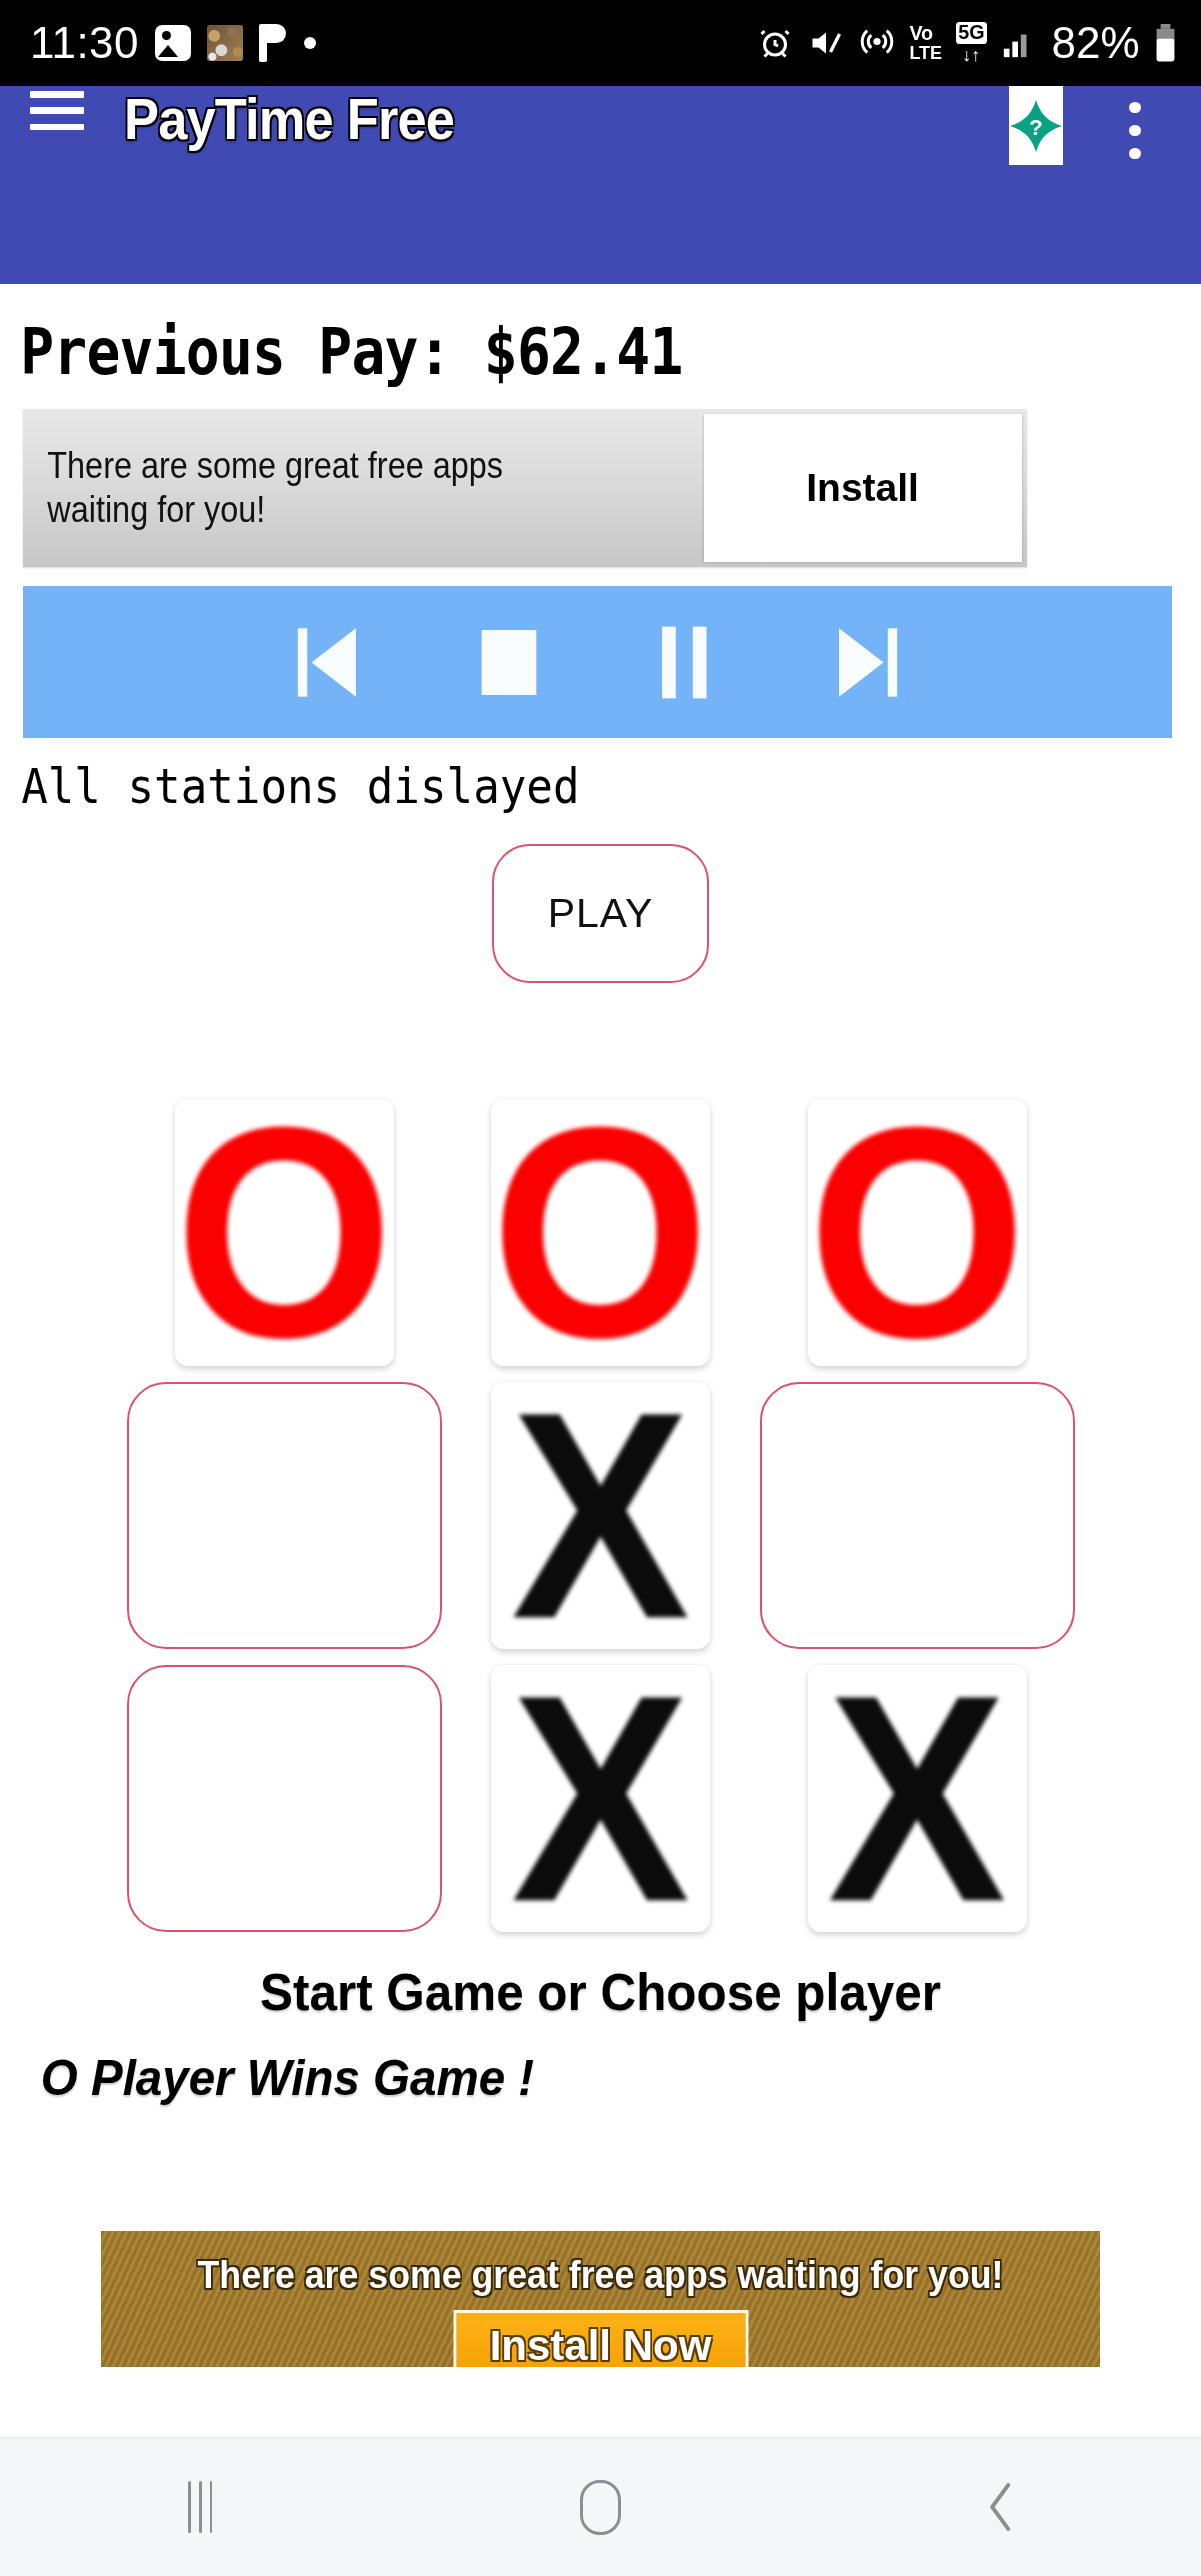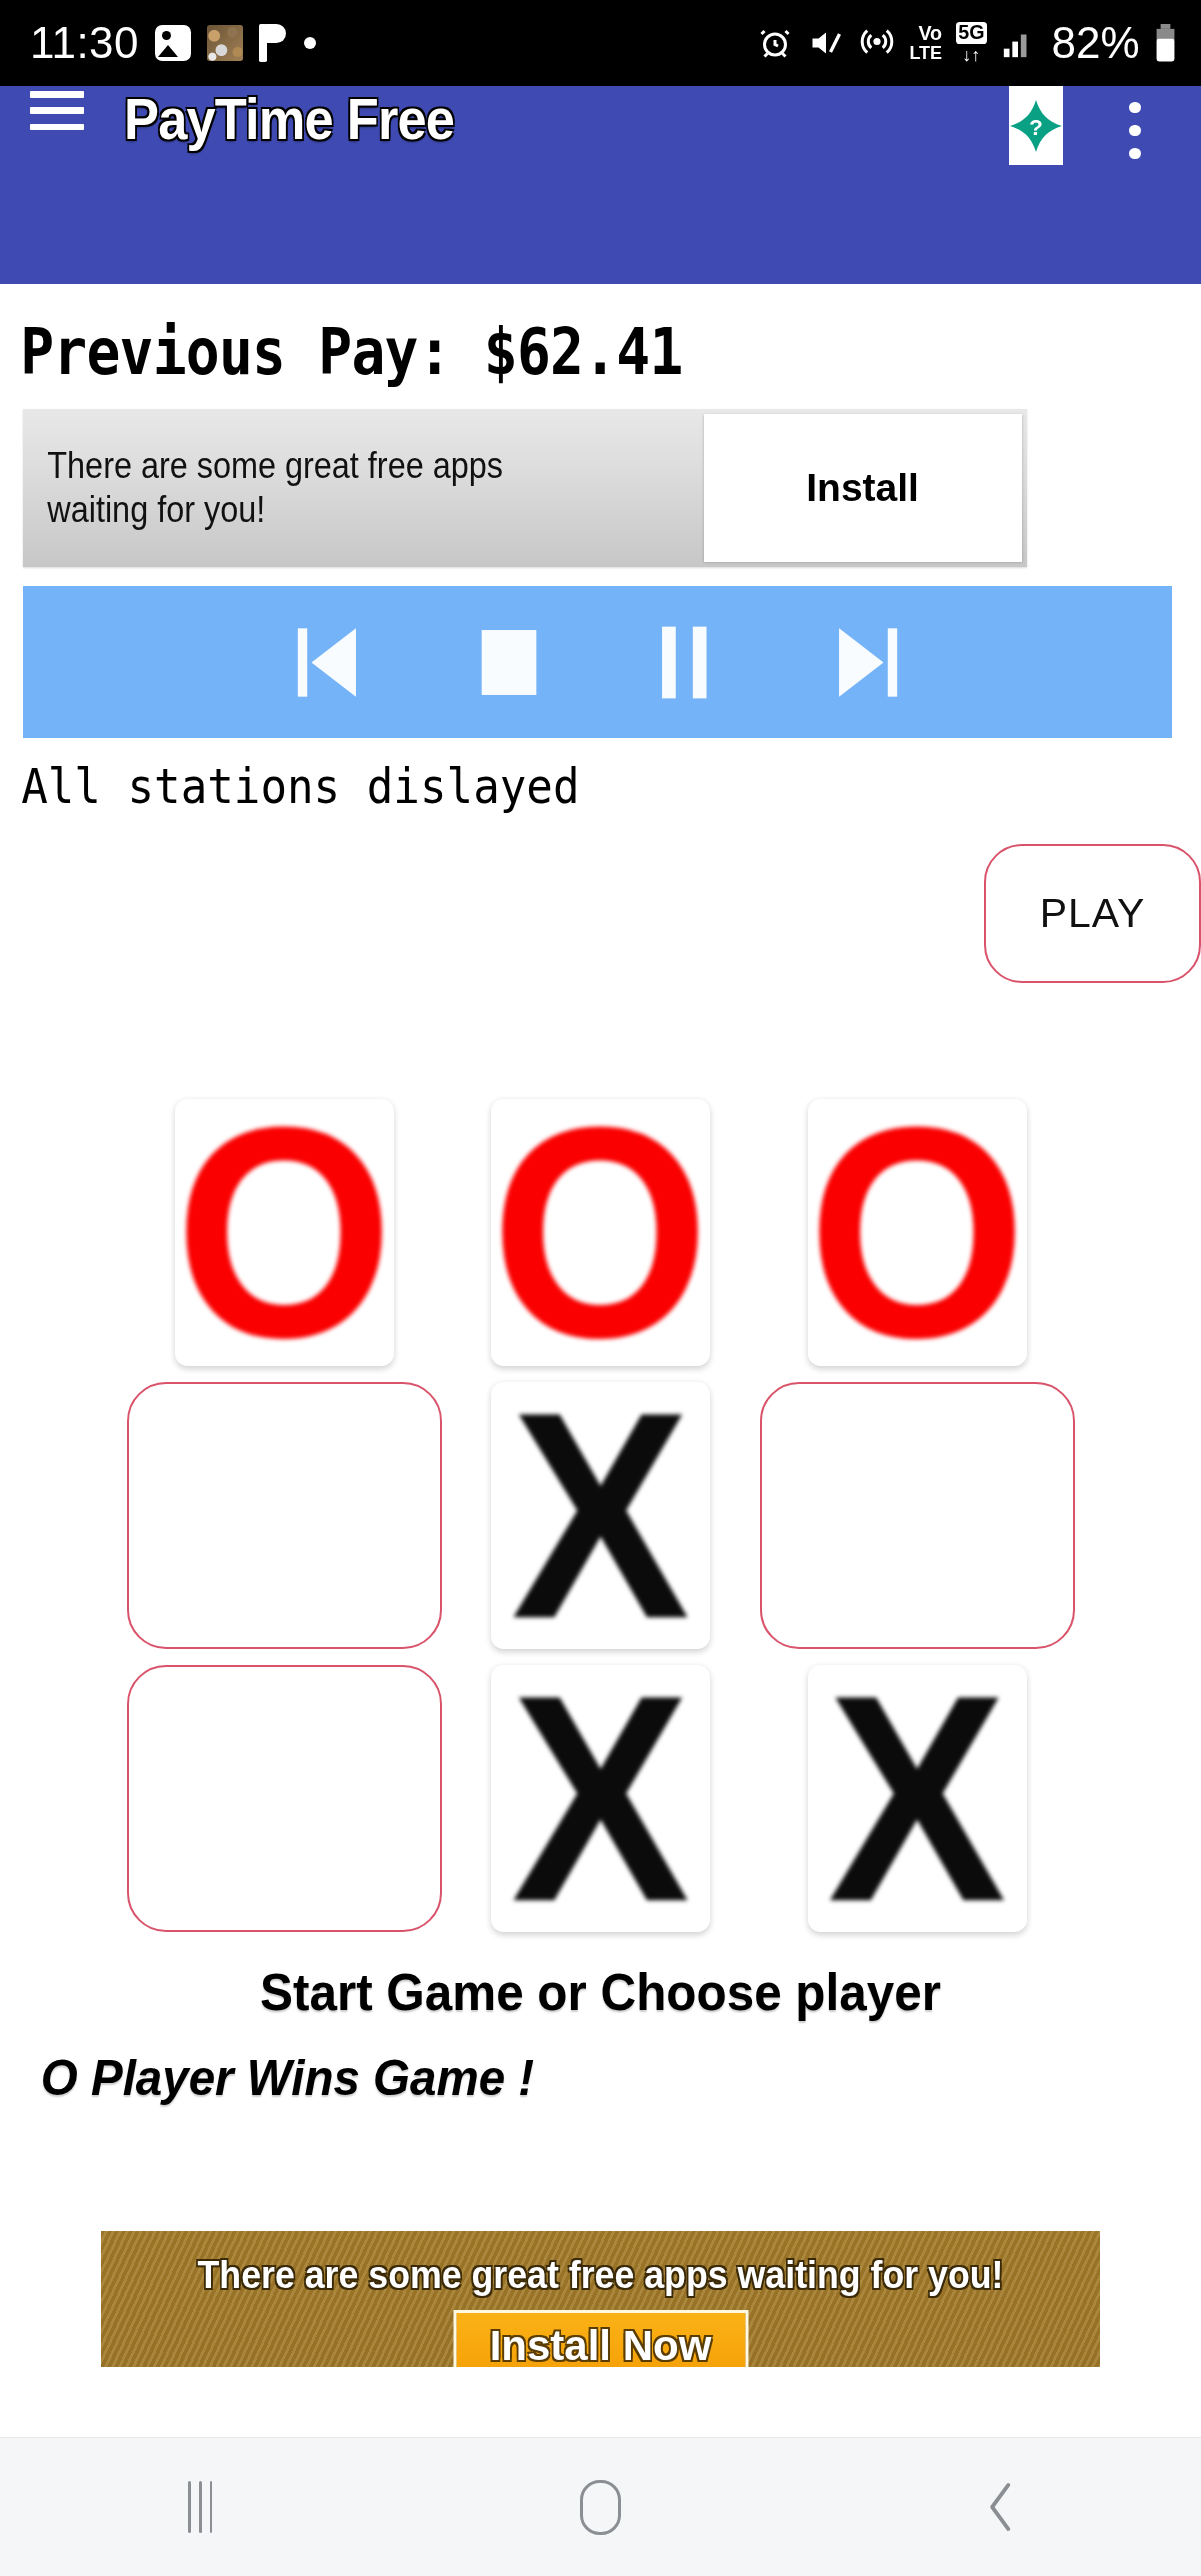--- a/index.html
+++ b/index.html
@@ -126,21 +126,21 @@
   }
   .mc{ cursor:pointer; display:flex;align-items:center;justify-content:center; width:107px; height:98px;}
 
   .stations{
     font-family:"DejaVu Sans Mono","Liberation Mono",monospace;
     font-size:48px; color:#000; padding:19.7px 0 0 23px;
     transform:scaleX(0.92); transform-origin:left center;
     white-space:nowrap;
   }
 
-  .play-wrap{ display:flex; justify-content:flex-end; padding-top:30px; }
+  .play-wrap{ display:flex; justify-content:center; padding-top:30px; }
   .play-btn{
     width:217px;height:139px;border:2.7px solid #d9546b;border-radius:38px;
     background:#fff; display:flex;align-items:center;justify-content:center;
     font-size:41px; color:#111; letter-spacing:0.9px; cursor:pointer;
   }
 
   
   .board{
     width:948px; margin:116px auto 0 auto;
     display:grid; grid-template-columns:repeat(3,1fr);
@@ -259,21 +259,21 @@
       <path d="M3 9v6h4l5 4V5L7 9H3z"></path>
         <path d="M21 6L15 18" stroke="#fff" stroke-width="2.2"></path>
     </svg>
     <svg class="sb-ico" width="38" height="36" viewBox="0 0 24 24" fill="none" stroke="#fff" stroke-width="2">
       <circle cx="12" cy="11" r="2.4" fill="#fff" stroke="none"></circle>
       <path d="M8.2 15.2a5.4 5.4 0 010-8.4"></path>
       <path d="M15.8 6.8a5.4 5.4 0 010 8.4"></path>
       <path d="M5.5 18.4a9.6 9.6 0 010-14.6"></path>
       <path d="M18.5 3.8a9.6 9.6 0 010 14.6"></path>
     </svg>
-    <span class="sb-ico" style="display:flex;flex-direction:column;align-items:flex-end;line-height:1;color:#fff;font-size:19.7px;font-weight:600;">
+    <span class="sb-ico" style="display:flex;flex-direction:column;align-items:flex-start;line-height:1;color:#fff;font-size:19.7px;font-weight:600;">
       <span>Vo</span>
       <span style="font-size:18px;">LTE</span>
     </span>
     <span class="sb-ico" style="display:flex;flex-direction:column;align-items:center;gap:1.8px;text-align:right;">
       <span style="font-size:19.7px;font-weight:700;color:#000;background:#fff;border-radius:3.6px;padding:0.9px 2.7px;line-height:1;">5G</span>
       <span style="color:#fff;font-size:18px;line-height:1;">↓↑</span>
     </span>
     <svg class="sb-ico" width="34" height="34" viewBox="0 0 24 24">
       <rect x="2" y="16" width="4" height="6" fill="#fff"></rect>
       <rect x="8" y="11" width="4" height="11" fill="#fff"></rect>

